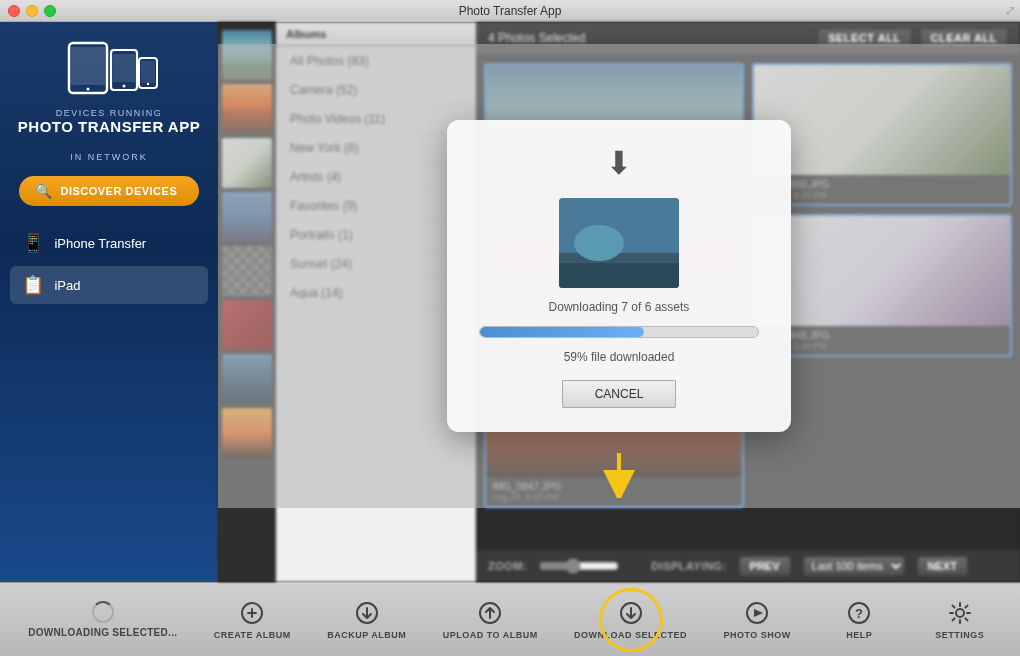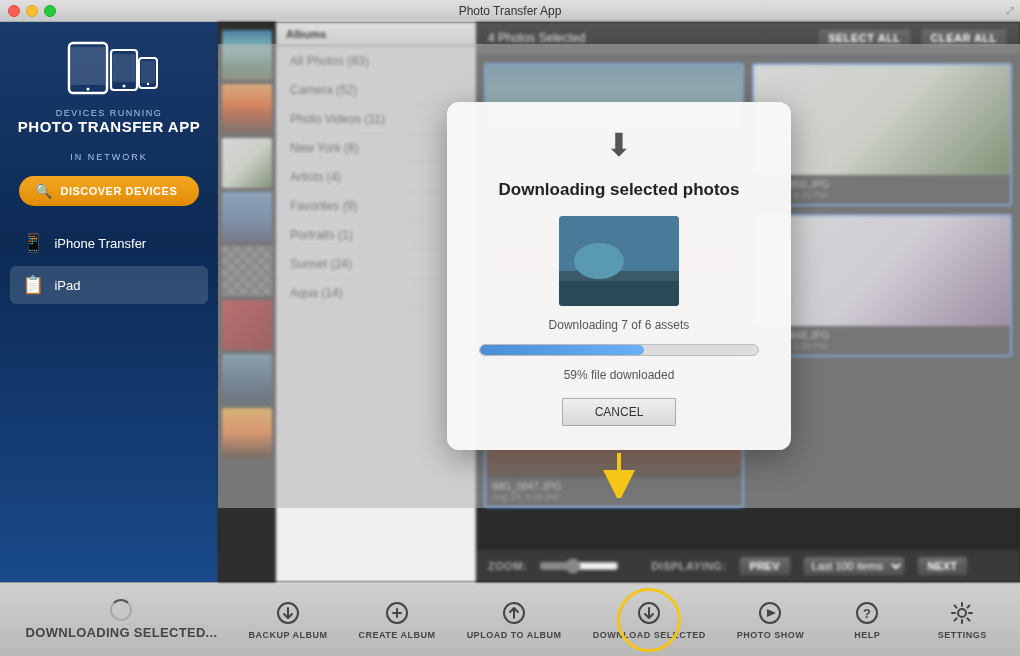--- a/index.html
+++ b/index.html
@@ -216,21 +216,21 @@
       display: flex; flex-direction: column; align-items: center; gap: 4px;
     }
     .spinner {
       width: 22px; height: 22px;
       border: 2px solid #aaa;
       border-top-color: #555;
       border-radius: 50%;
       animation: spin 1s linear infinite;
     }
     @keyframes spin { to { transform: rotate(360deg); } }
-    .downloading-label { font-size: 13px; font-weight: 700; color: #444; letter-spacing: 0.3px; text-transform: uppercase; }
+    .downloading-label { font-size: 10px; font-weight: 700; color: #444; letter-spacing: 0.3px; text-transform: uppercase; }
 
     
     .download-circle-highlight {
       position: absolute;
       width: 64px; height: 64px;
       border-radius: 50%;
       border: 3px solid #f5c518;
       top: 50%; left: 50%;
       transform: translate(-50%, -50%);
       pointer-events: none;
@@ -466,21 +466,20 @@
             <option>Last 50 items</option>
           </select>
           <button class="nav-btn">NEXT</button>
         </div>
       </div>
     </div>
 
     <div class="modal-overlay">
       <div class="modal-box">
         <div class="modal-down-icon">⬇</div>
-        <div class="modal-title">Downloading selected photos</div>
         <div class="modal-preview-img">
           <svg width="120" height="90" viewBox="0 0 120 90">
             <rect width="120" height="90" fill="#4a7a9a"></rect>
             <rect x="0" y="55" width="120" height="35" fill="#3a5a6a"></rect>
             <ellipse cx="40" cy="45" rx="25" ry="18" fill="#5a9ab0"></ellipse>
             <rect x="0" y="65" width="120" height="25" fill="#2a4a5a"></rect>
           </svg>
         </div>
         <div class="modal-status-text">Downloading 7 of 6 assets</div>
         <div class="modal-progress-bar-bg">
@@ -511,34 +510,34 @@
     <div class="downloading-status">
       <div class="spinner"></div>
     </div>
     <span class="toolbar-label downloading-label">Downloading Selected...</span>
   </div>
 
   <div class="toolbar-item">
     <span class="toolbar-icon">
       <svg width="26" height="26" viewBox="0 0 26 26" fill="none">
         <circle cx="13" cy="13" r="10" stroke="#444" stroke-width="2" fill="none"></circle>
+        <path d="M9 13 L17 13 M13 9 L13 17" stroke="#444" stroke-width="2" stroke-linecap="round"></path>
+      </svg>
+    </span>
+    <span class="toolbar-label">CREATE ALBUM</span>
+  </div>
+
+  <div class="toolbar-item">
+    <span class="toolbar-icon">
+      <svg width="26" height="26" viewBox="0 0 26 26" fill="none">
+        <circle cx="13" cy="13" r="10" stroke="#444" stroke-width="2" fill="none"></circle>
         <path d="M13 8 L13 18 M9 14 L13 18 L17 14" stroke="#444" stroke-width="2" stroke-linecap="round" stroke-linejoin="round"></path>
       </svg>
     </span>
     <span class="toolbar-label">BACKUP ALBUM</span>
-  </div>
-
-  <div class="toolbar-item">
-    <span class="toolbar-icon">
-      <svg width="26" height="26" viewBox="0 0 26 26" fill="none">
-        <circle cx="13" cy="13" r="10" stroke="#444" stroke-width="2" fill="none"></circle>
-        <path d="M9 13 L17 13 M13 9 L13 17" stroke="#444" stroke-width="2" stroke-linecap="round"></path>
-      </svg>
-    </span>
-    <span class="toolbar-label">CREATE ALBUM</span>
   </div>
 
   <div class="toolbar-item">
     <span class="toolbar-icon">
       <svg width="26" height="26" viewBox="0 0 26 26" fill="none">
         <circle cx="13" cy="13" r="10" stroke="#444" stroke-width="2" fill="none"></circle>
         <path d="M13 18 L13 8 M9 12 L13 8 L17 12" stroke="#444" stroke-width="2" stroke-linecap="round" stroke-linejoin="round"></path>
       </svg>
     </span>
     <span class="toolbar-label">UPLOAD TO ALBUM</span>

